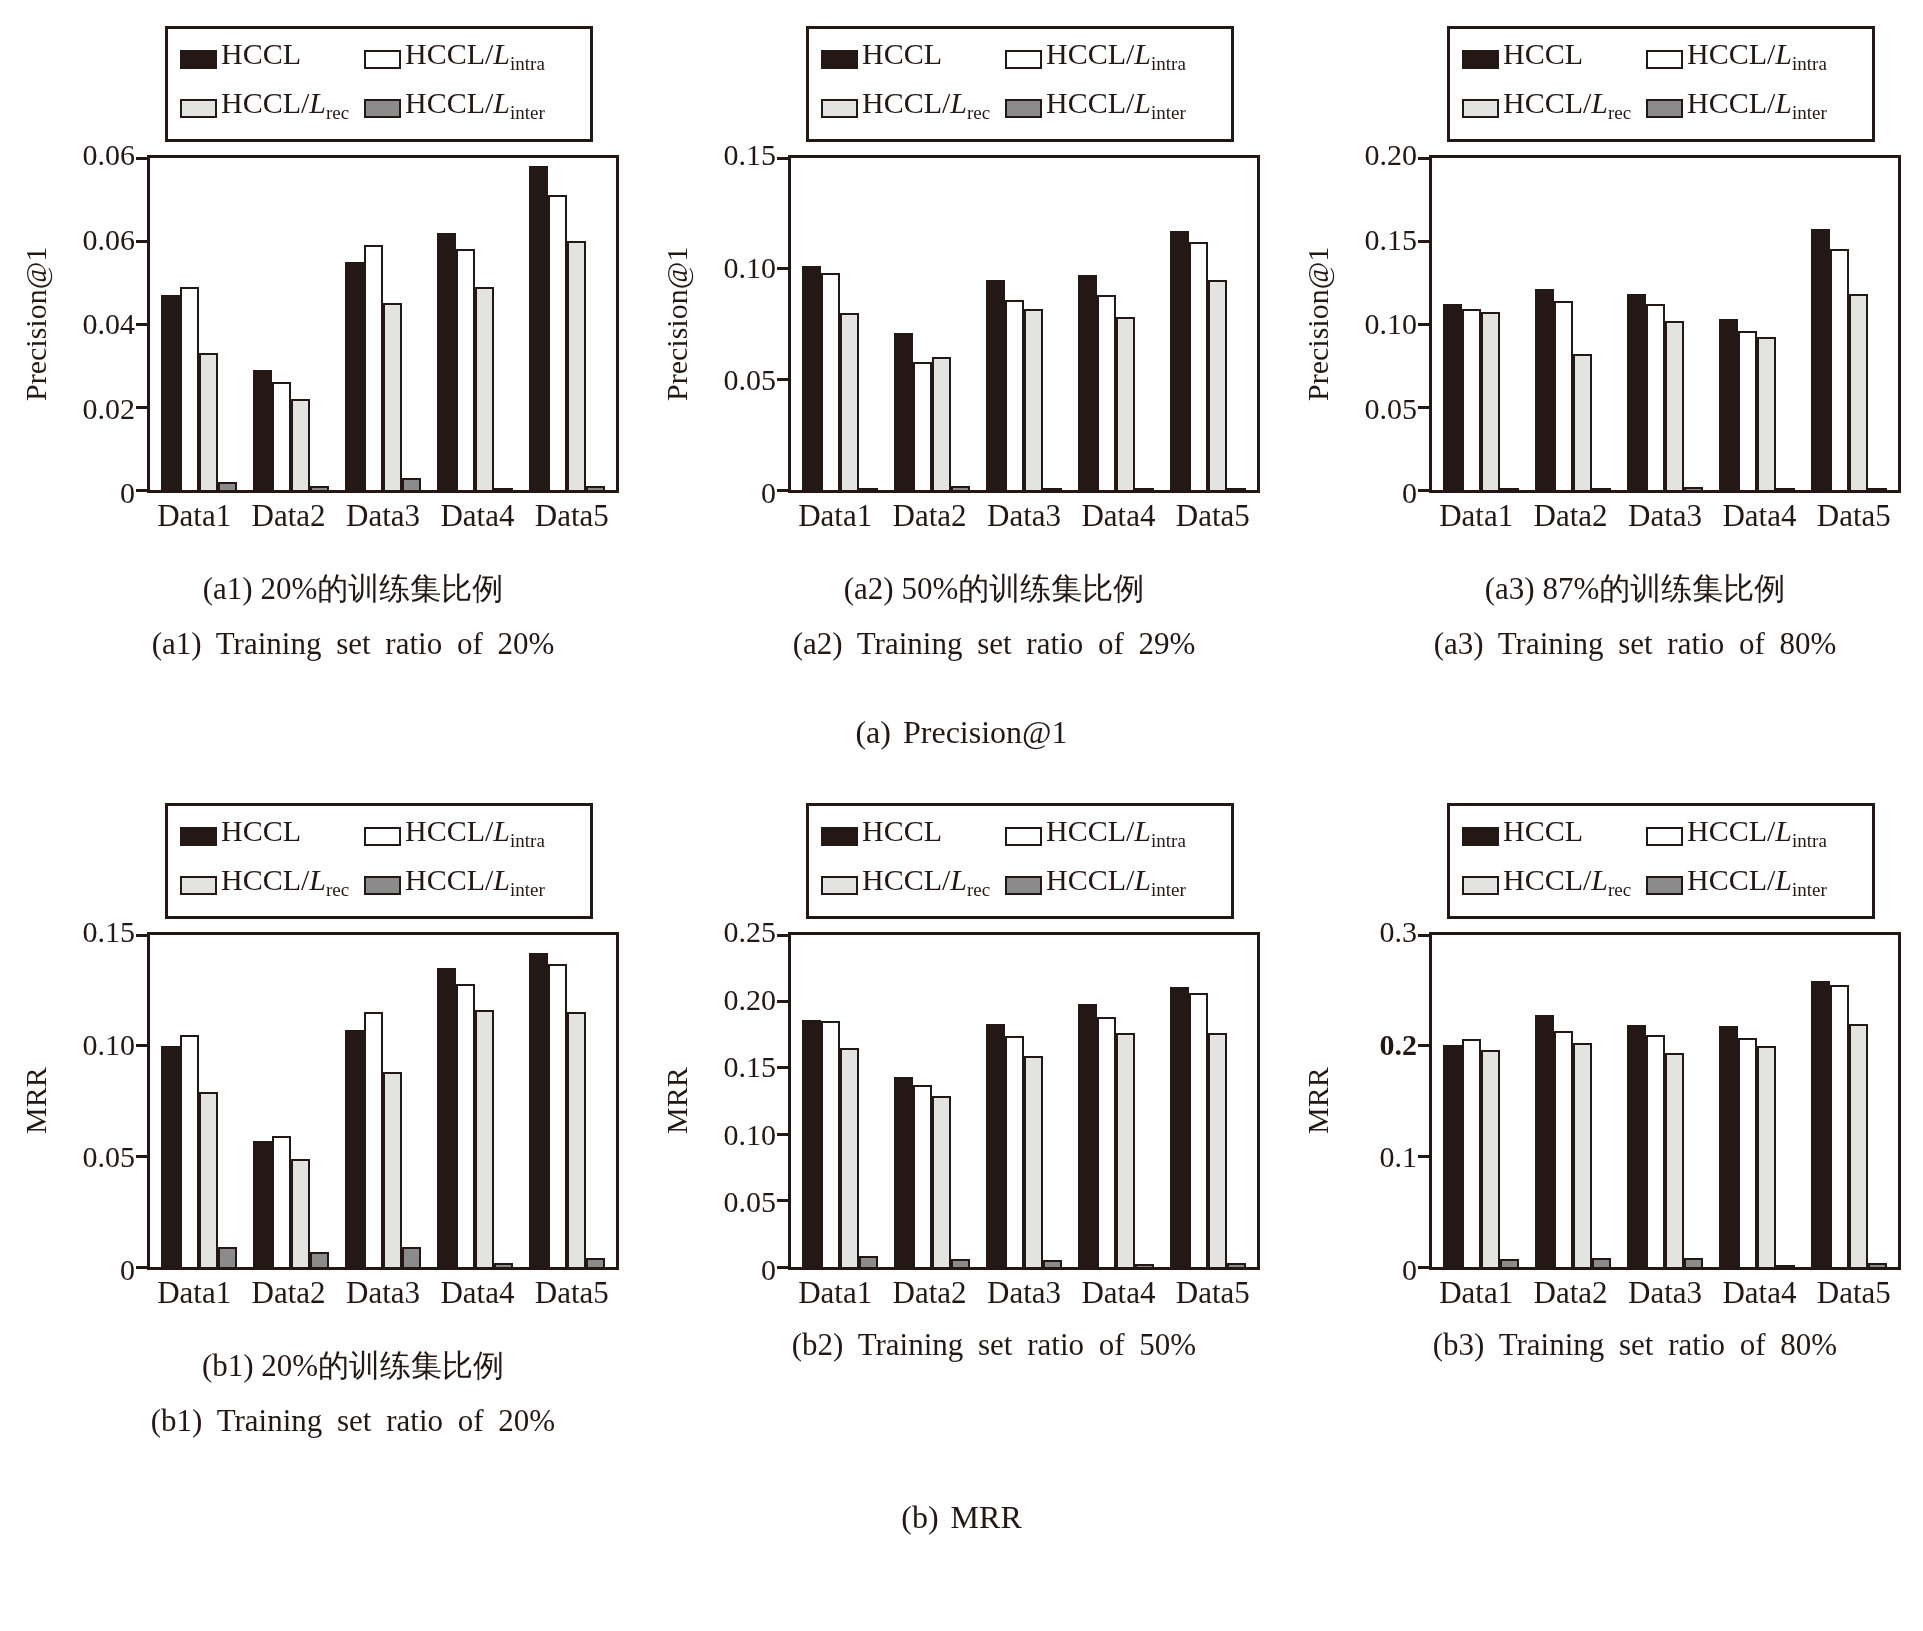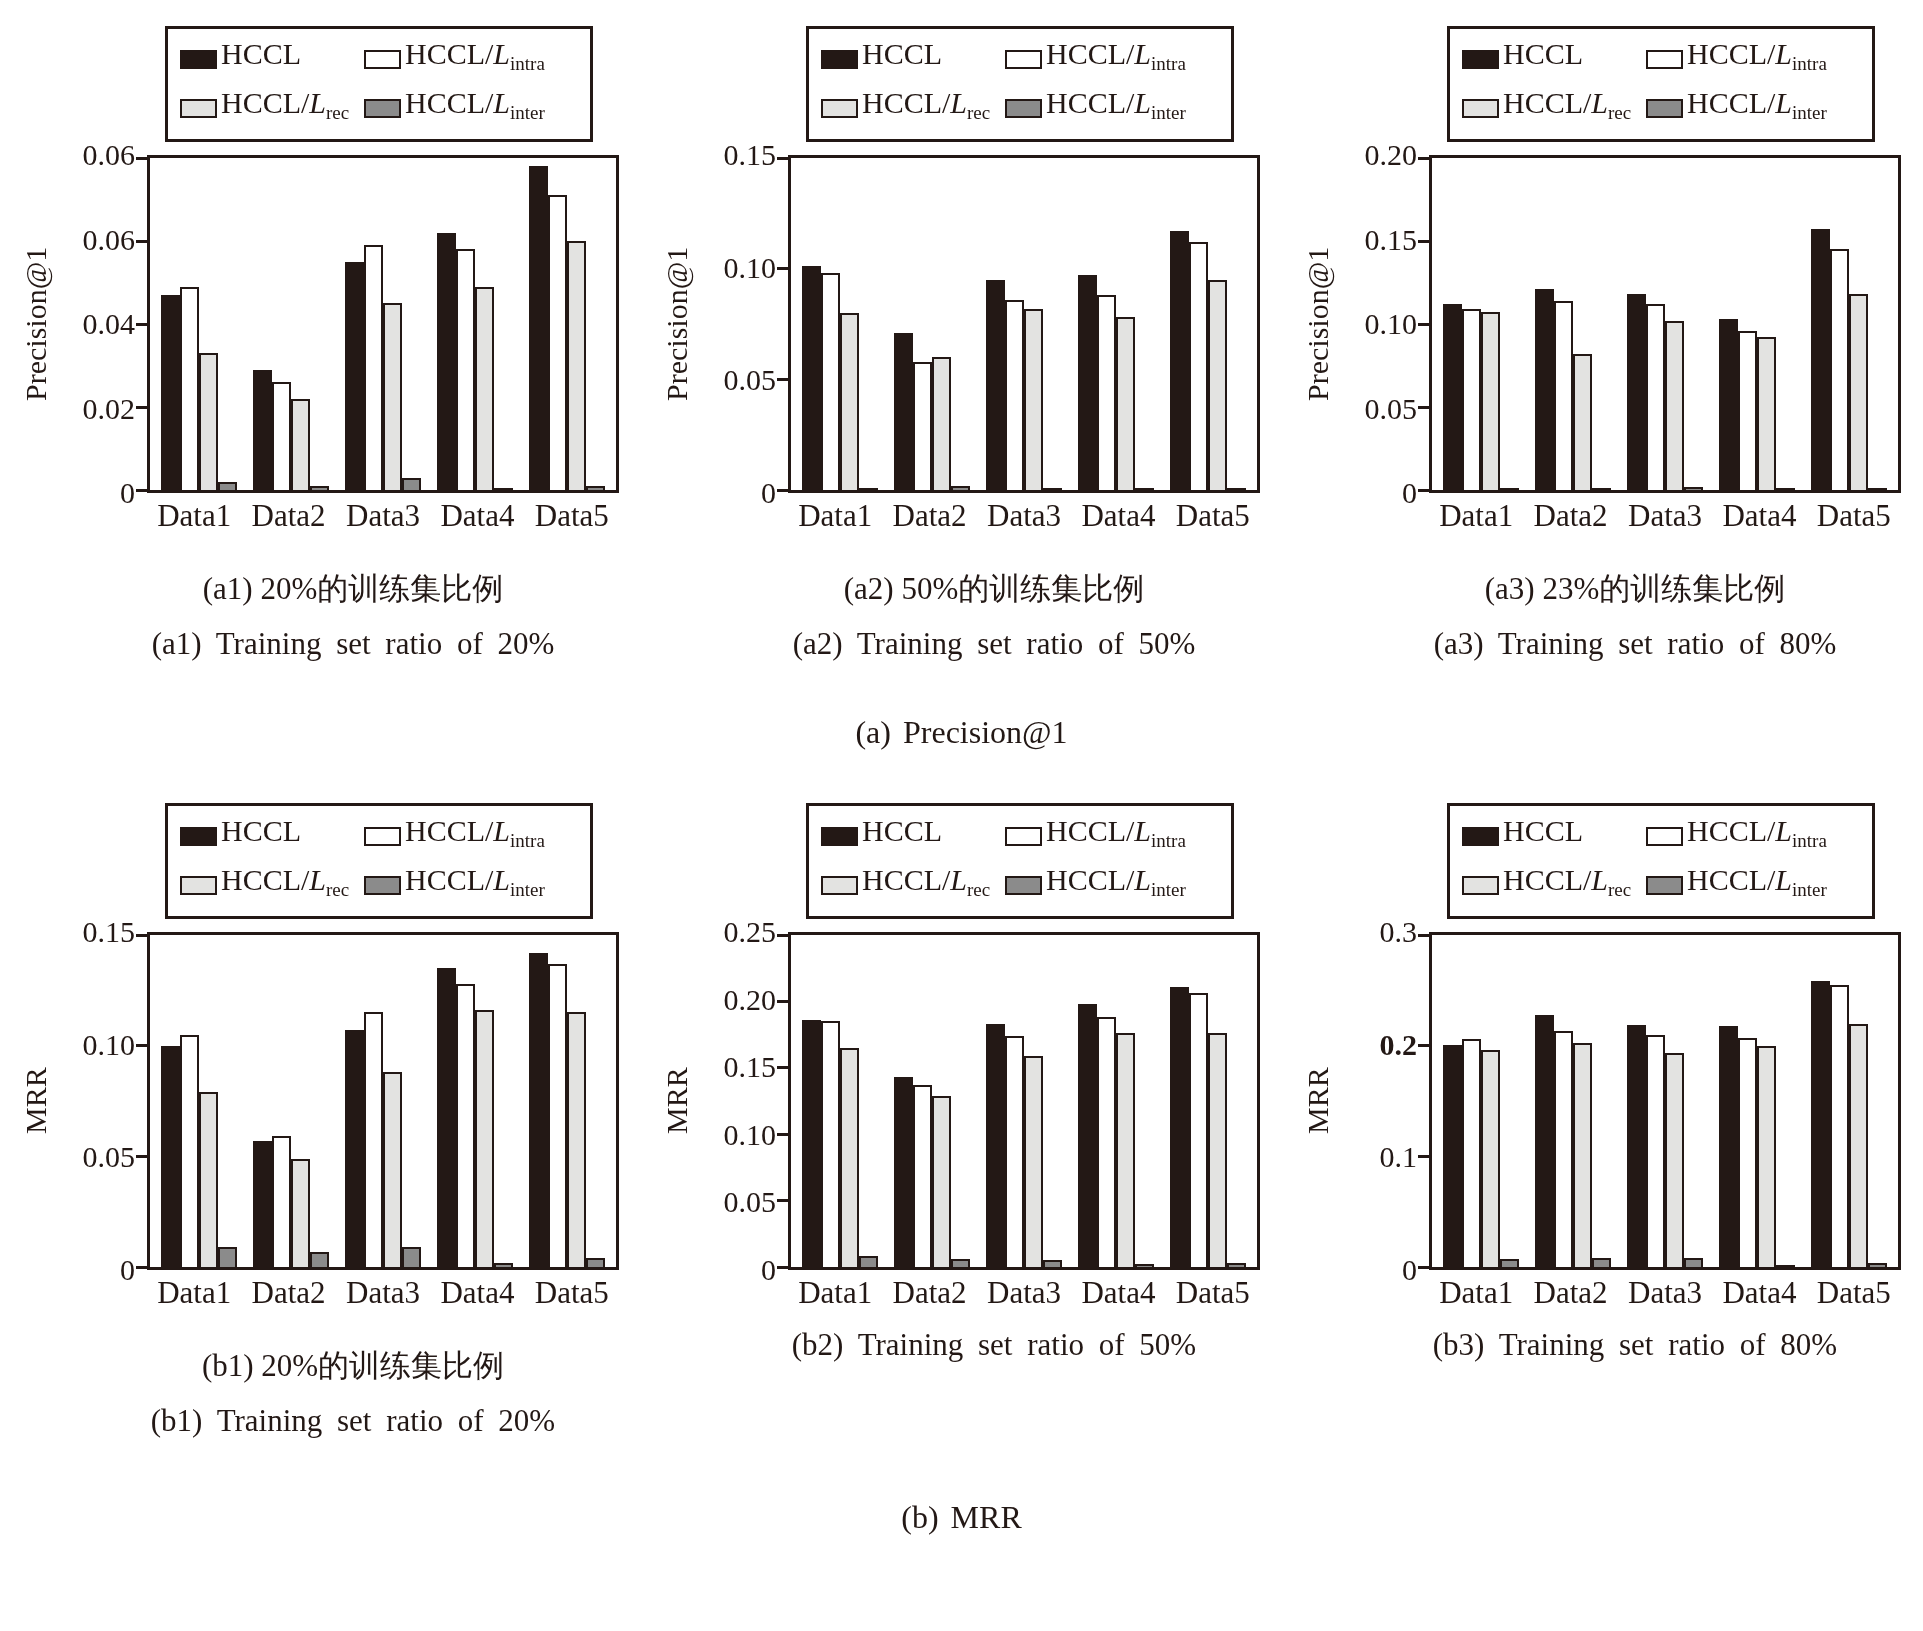--- a/index.html
+++ b/index.html
@@ -293,21 +293,21 @@
           </div>
       </div>
       <div class="xlabels">
           <span class="xlabel">Data1</span>
           <span class="xlabel">Data2</span>
           <span class="xlabel">Data3</span>
           <span class="xlabel">Data4</span>
           <span class="xlabel">Data5</span>
         </div>
       <div class="cap cn">(a2) 50%的训练集比例</div>
-      <div class="cap en">(a2) Training set ratio of 50%</div>
+      <div class="cap en">(a2) Training set ratio of 29%</div>
     </section>
 
     <section class="panel">
       <div class="legend">
         <div class="legend-grid">
             <div class="legend-item">
               <span class="swatch" style="background: rgb(35, 24, 21);"></span>
               <span class="legend-label"><span>HCCL</span><span class="lvar"></span><span class="lsub"></span></span>
             </div>
             <div class="legend-item">
@@ -373,21 +373,21 @@
             <div class="ytick-mark" style="top: calc(100% - 1.5px);"></div>
           </div>
       </div>
       <div class="xlabels">
           <span class="xlabel">Data1</span>
           <span class="xlabel">Data2</span>
           <span class="xlabel">Data3</span>
           <span class="xlabel">Data4</span>
           <span class="xlabel">Data5</span>
         </div>
-      <div class="cap cn">(a3) 23%的训练集比例</div>
+      <div class="cap cn">(a3) 87%的训练集比例</div>
       <div class="cap en">(a3) Training set ratio of 80%</div>
     </section>
 
   </div>
 
   <div class="section-label">(a) Precision@1</div>
 
   <div class="chart-row row-b">
 
     <section class="panel">

